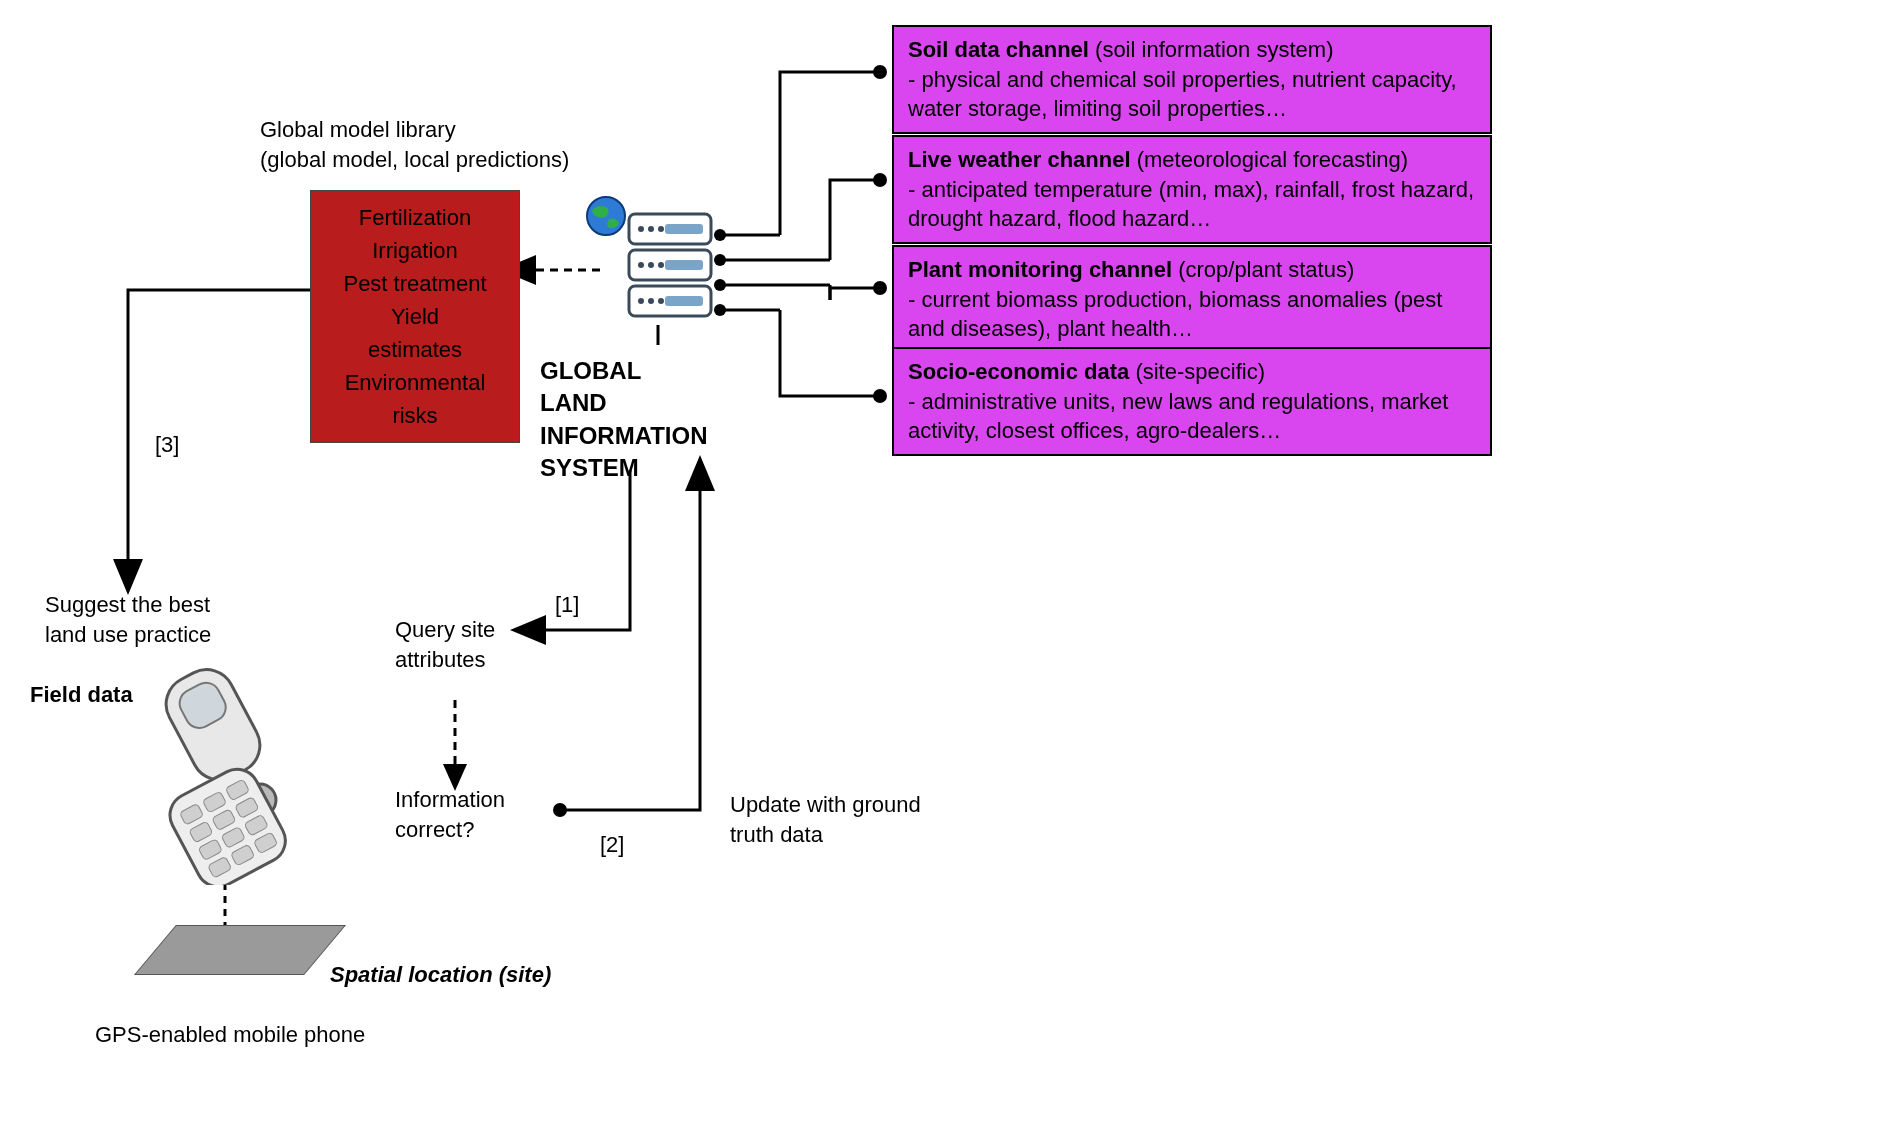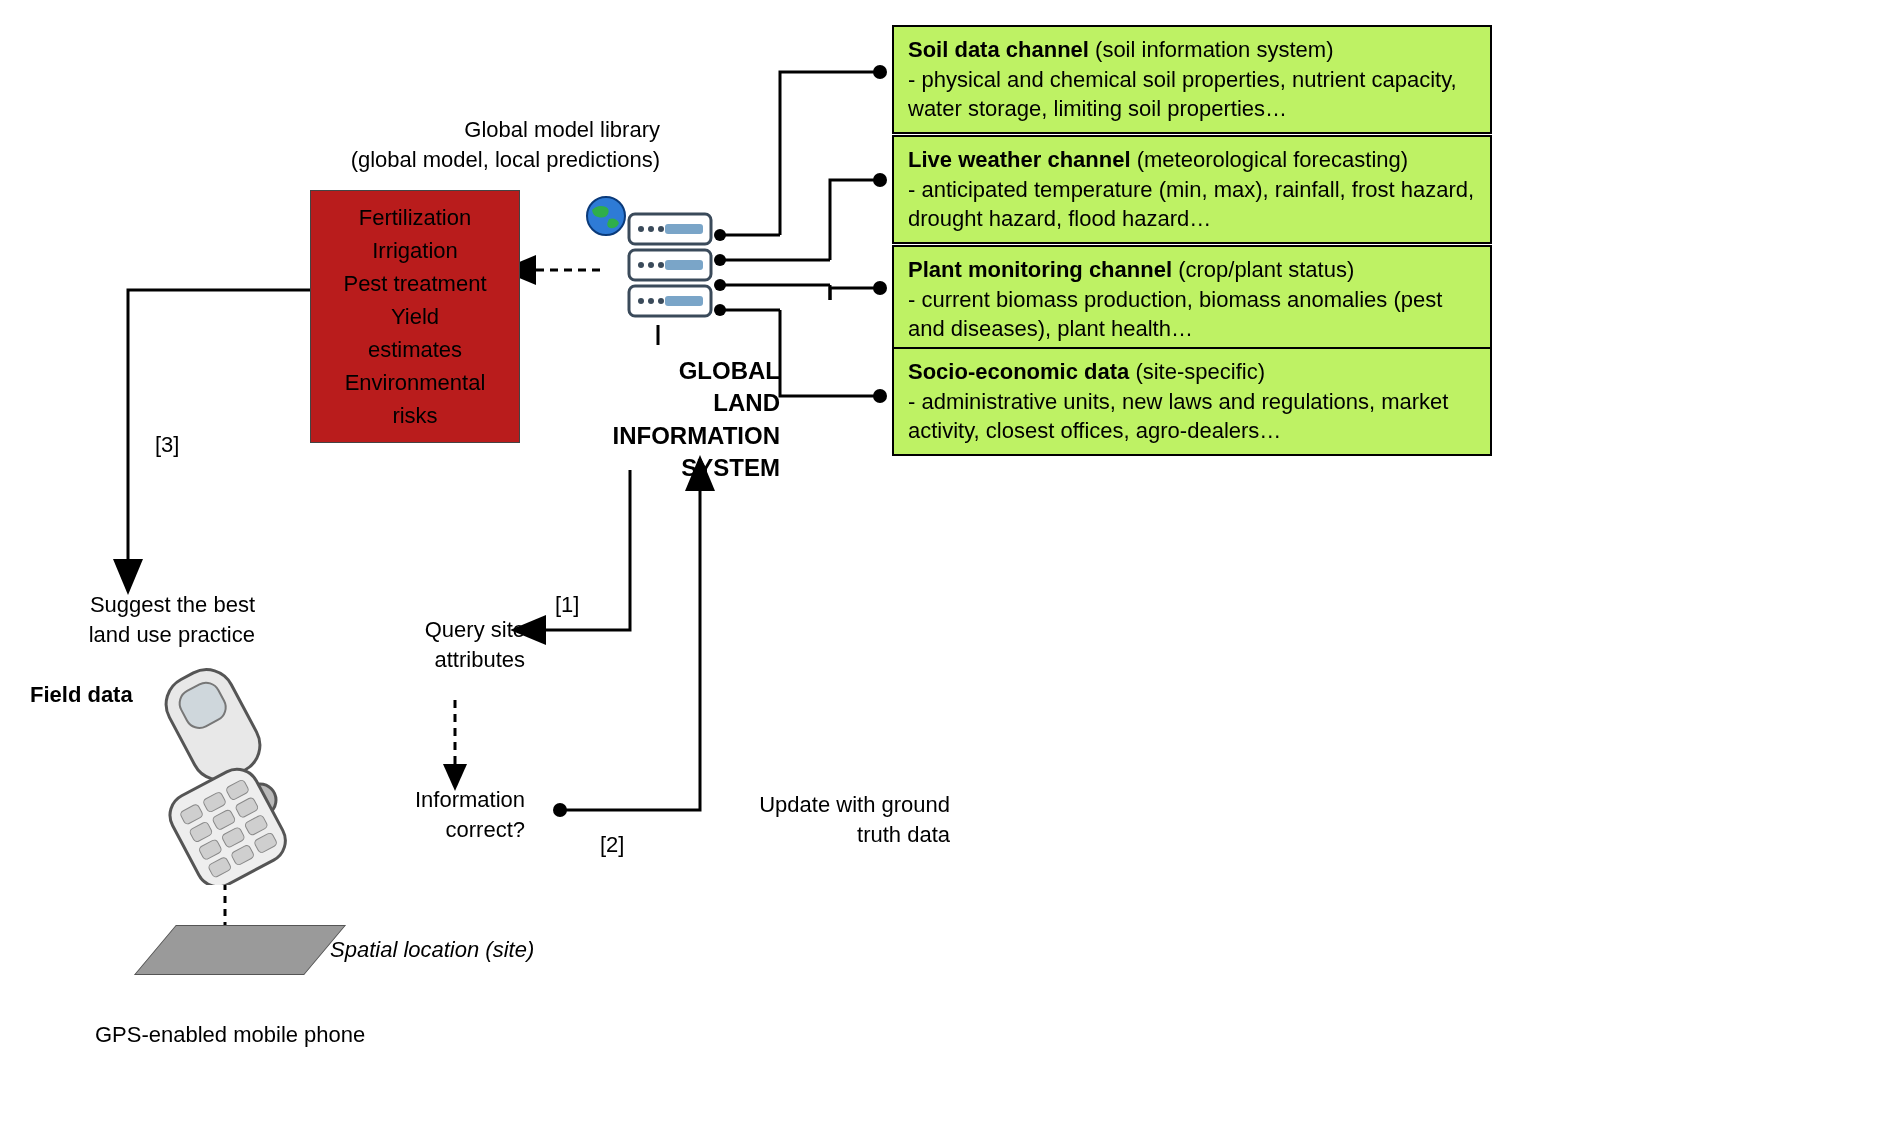--- a/index.html
+++ b/index.html
@@ -11,32 +11,32 @@
     position: relative;
     overflow: hidden;
     color: #000;
   }
   .abs { position: absolute; }
   .channel-box {
     border: 2px solid #000;
     padding: 8px 14px;
     font-size: 22px;
     line-height: 1.35;
-    background: #bef264;
+    background: #d946ef;
   }
   .channel-box .title { font-weight: bold; }
   .model-box {
     background: #b91c1c;
     border: 1px solid #444;
     text-align: center;
     font-size: 22px;
     line-height: 1.5;
     padding: 10px 30px;
   }
-  .label { font-size: 22px; line-height: 1.35; text-align: right; }
+  .label { font-size: 22px; line-height: 1.35; text-align: left; }
   .label-bold { font-weight: bold; }
   .italic { font-style: italic; }
   svg.lines { position: absolute; top: 0; left: 0; pointer-events: none; }
   .site-plate {
     width: 170px; height: 50px;
     background: #9a9a9a;
     transform: skewX(-40deg);
     border: 1px solid #555;
   }
 </style>
@@ -203,21 +203,21 @@
           <rect x="94" y="162" width="20" height="14" rx="4"></rect>
         <rect x="42" y="182" width="20" height="14" rx="4"></rect>
           <rect x="68" y="182" width="20" height="14" rx="4"></rect>
           <rect x="94" y="182" width="20" height="14" rx="4"></rect>
       </g>
     </g>
   </svg>
 </div>
 
 <div class="abs site-plate" style="left:155px; top:925px;"></div>
-<div class="abs label italic" style="left:330px; top:935px;">Spatial location (site)</div>
+<div class="abs label italic" style="left:330px; top:960px;font-weight:bold;">Spatial location (site)</div>
 
 <div class="abs label" style="left:95px; top:1020px;">GPS-enabled mobile phone</div>
 
 <div class="abs label" style="left:555px; top:590px;">[1]</div>
 <div class="abs label" style="left:395px; top:615px; width:130px;">
   <div>Query site</div>
   <div>attributes</div>
 </div>
 
 <div class="abs label" style="left:395px; top:785px; width:130px;">

